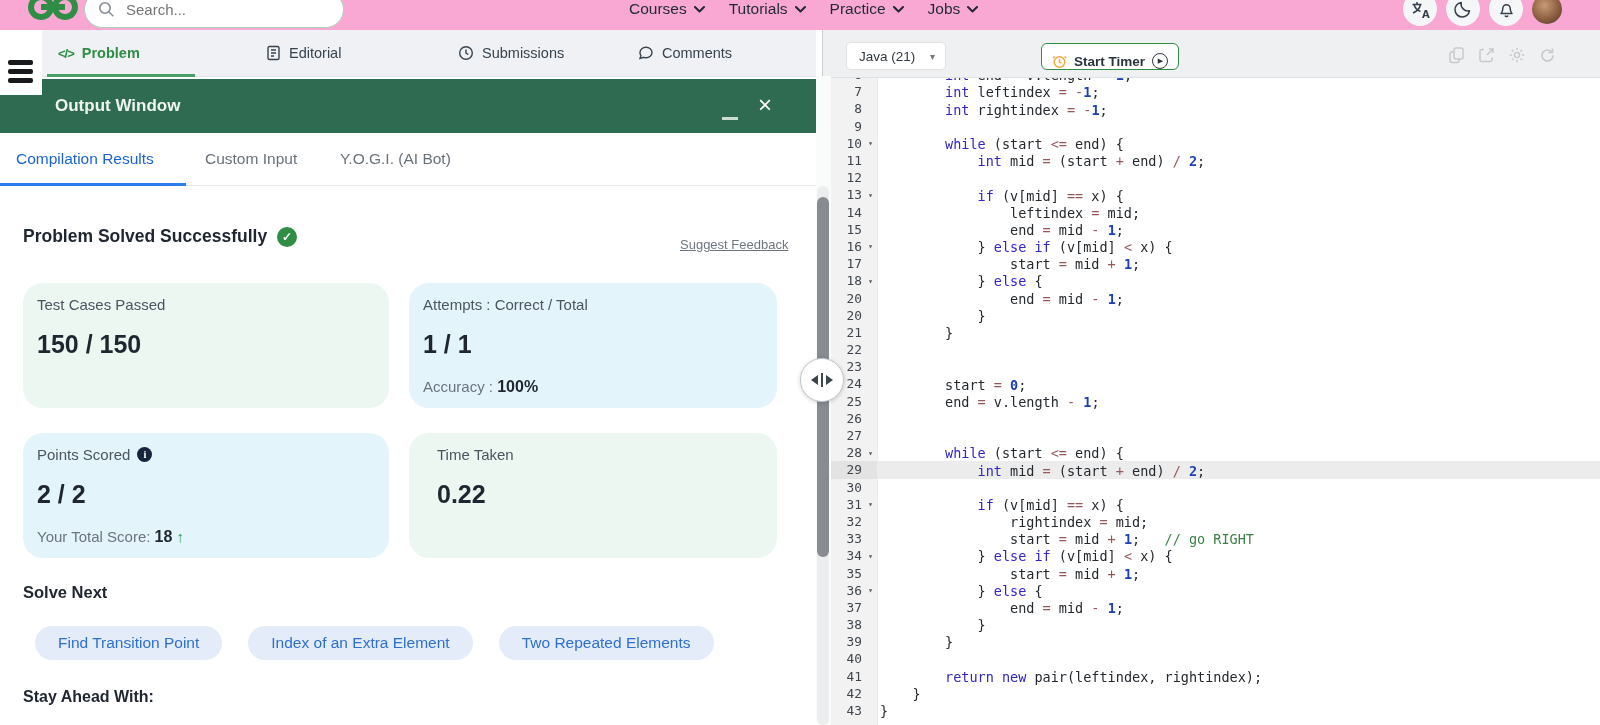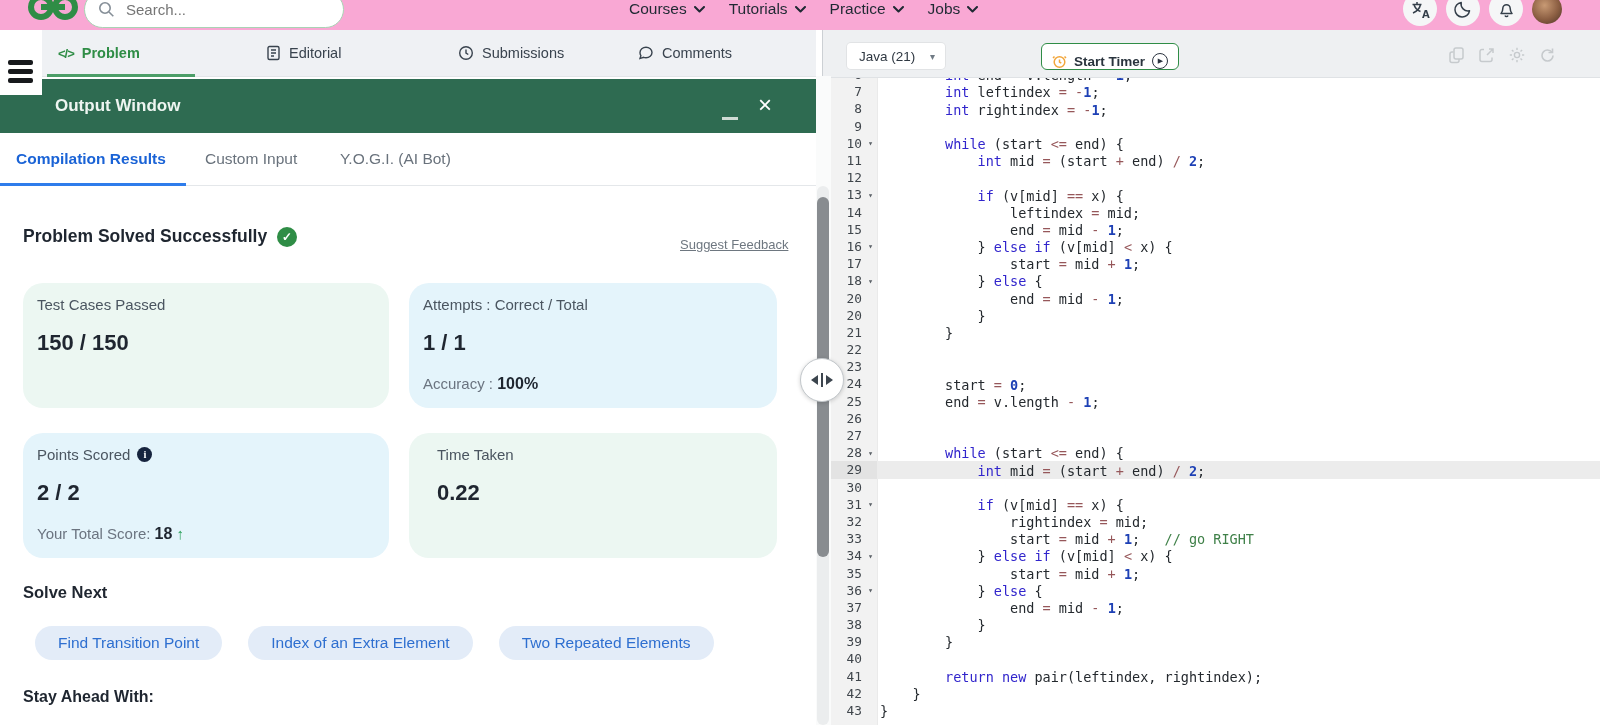--- a/index.html
+++ b/index.html
@@ -44,37 +44,37 @@
   #outtitle{position:absolute;left:55px;top:0;height:54px;line-height:54px;font-size:17px;
             font-weight:600;color:#eef5f1}
   #minbtn{position:absolute;left:722px;top:38px;width:16px;height:3px;background:#cfdcd4;cursor:pointer}
   #closebtn{position:absolute;left:750px;top:0;width:30px;height:54px;line-height:52px;
             text-align:center;font-size:24px;color:#fff;cursor:pointer}
 
   #outtabs{position:absolute;left:0;top:133px;width:816px;height:52px;background:#fff;
            border-bottom:1px solid #e4e7ea;z-index:5}
   .otab{position:absolute;top:0;height:100%;display:flex;align-items:center;font-size:15.5px;
         color:#69727c;cursor:pointer}
-  .otab.active{color:var(--tab_blue,#1a63d6);font-weight:700}
+  .otab.active{color:var(--tab_blue,#1a63d6);font-weight:400}
   #otab-underline{position:absolute;left:0;bottom:-1px;width:186px;height:3px;
                   background:var(--underline_blue,#2e7ceb)}
 
   
   #result-heading{position:absolute;left:23px;top:226px;display:flex;align-items:center;gap:10px}
   #result-heading .txt{font-size:17.5px;font-weight:800;color:#1f2630}
   #checkicon{width:20px;height:20px;border-radius:50%;background:var(--brand_green,#2f8d46);
              color:#fff;font-size:12px;font-weight:700;display:flex;align-items:center;justify-content:center}
   #suggest{position:absolute;left:680px;top:237px;font-size:13px;color:#6e7780;
            text-decoration:underline;cursor:pointer}
 
   .card{position:absolute;border-radius:20px;box-sizing:border-box;padding:13px 14px}
   .card.mint{background:var(--card_mint,#ecf7f2)}
   .card.blue{background:var(--card_blue,#e4f4fb)}
   .clabel{font-size:15px;color:#4a5560;display:flex;align-items:center;gap:7px}
-  .cvalue{margin-top:17px;font-size:22px;font-weight:800;color:#1f2630}
+  .cvalue{margin-top:17px;font-size:25px;font-weight:800;color:#1f2630}
   .csub{margin-top:19px;font-size:15px;color:#6b7480}
   .csub b{font-size:16px;font-weight:600;color:#1f2630}
   .uparrow{color:#2aa05a;font-weight:700;font-size:15px}
   .infoicon{width:15px;height:15px;border-radius:50%;background:#16243e;color:#fff;font-size:10.5px;
             font-weight:700;display:inline-flex;align-items:center;justify-content:center;
             font-family:"Liberation Serif",serif}
 
   #solve-heading{position:absolute;left:23px;top:583px;font-size:16.5px;font-weight:800}
   #pills{position:absolute;left:35px;top:626px;display:flex;gap:26px}
   .pill{height:34px;padding:0 23px;border-radius:17px;background:var(--pill_bg,#e3ecf8);

